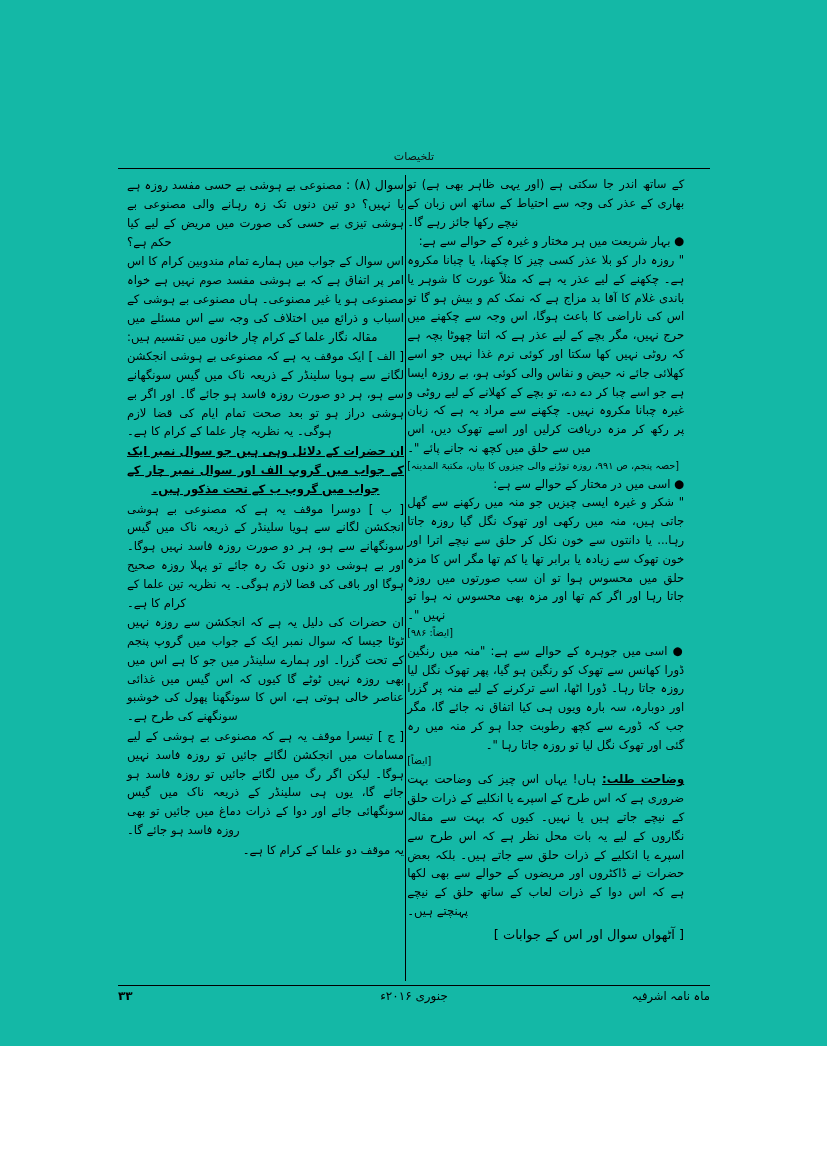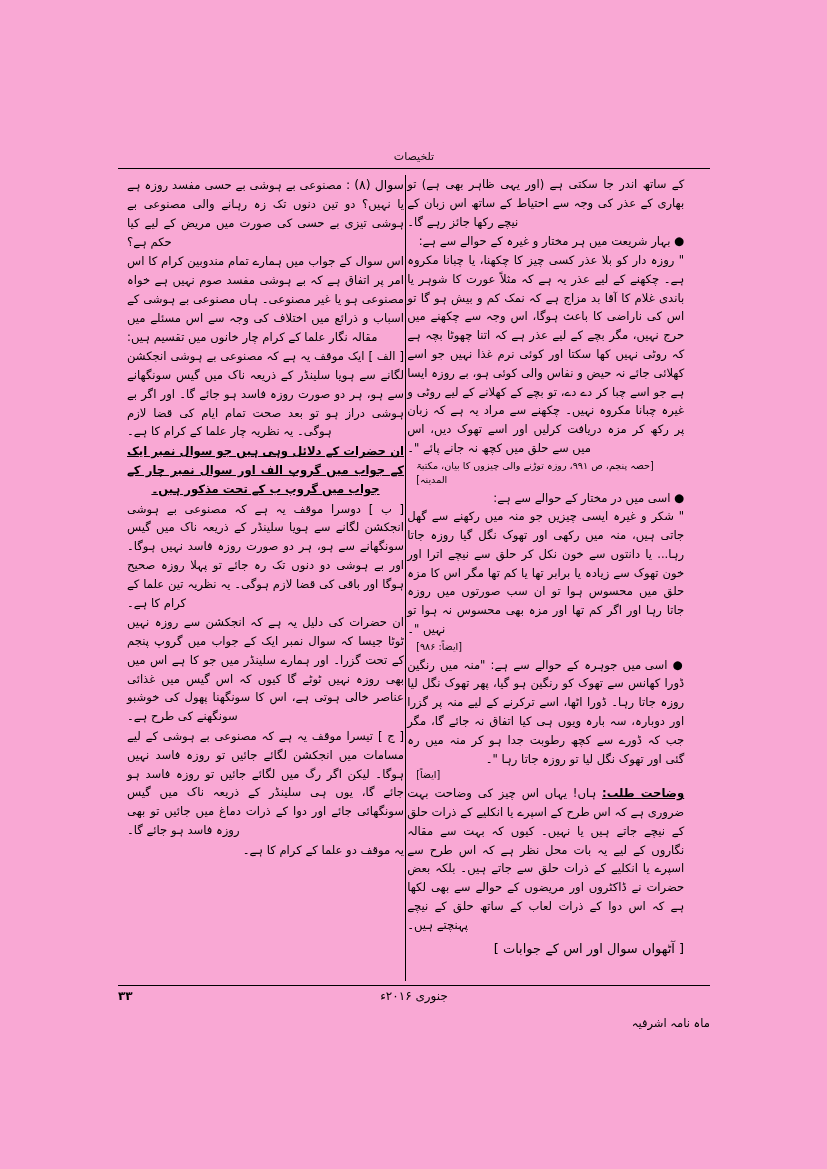--- a/index.html
+++ b/index.html
@@ -11,22 +11,22 @@
     width: 827px;
     height: 1169px;
     font-family: "DejaVu Sans", sans-serif;
     color: #000000;
     position: relative;
   }
   .page {
     position: absolute;
     left: 0; top: 0;
     width: 827px;
-    height: 1169px;
-    background: #f9a8d4;
+    height: 1046px;
+    background: #14b8a6;
   }
   .content {
     position: absolute;
     left: 118px;
     top: 150px;
     width: 592px;
     height: 870px;
   }
   
   .running-head {
@@ -85,21 +85,20 @@
     font-size: 11.6px;
     line-height: 1.62;
     margin: 1px 0 0 0;
   }
   .ref {
     direction: rtl;
     font-size: 9.6px;
     text-align: left;
     margin: 0 0 2px 0;
     line-height: 1.45;
-    padding-left: 9px;
   }
   .section-title {
     direction: rtl;
     font-weight: normal;
     font-size: 13px;
     text-align: right;
     margin-top: 6px;
   }
   
   .rule-bot {
@@ -111,21 +110,20 @@
     position: relative;
     direction: rtl;
     height: 22px;
     font-size: 12px;
     margin-top: 3px;
   }
   .footer .f-right {
     position: absolute;
     right: 0; top: 0;
     font-size: 11.5px;
-    margin-top: 27px;
   }
   .footer .f-center {
     position: absolute;
     left: 0; right: 0; top: 0;
     text-align: center;
     font-size: 12px;
   }
   .footer .f-left {
     position: absolute;
     left: 0; top: 0;

